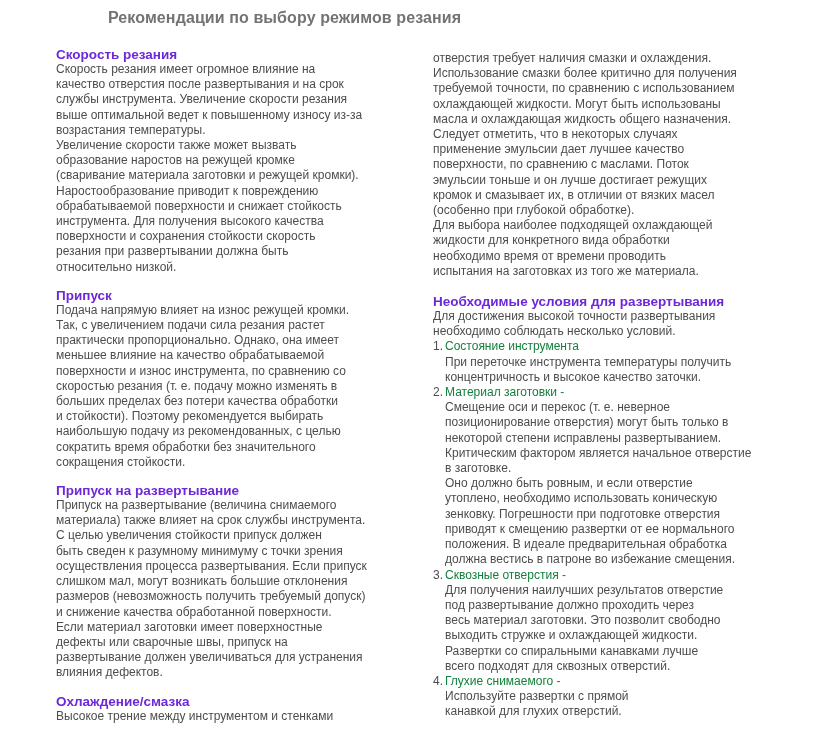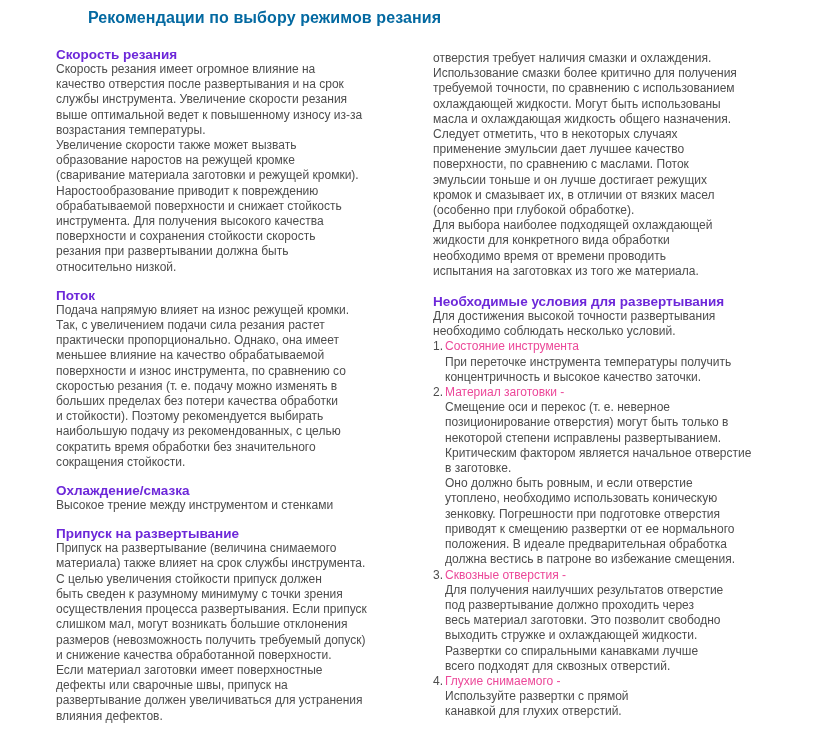--- a/index.html
+++ b/index.html
@@ -6,25 +6,25 @@
   html, body { background: #ffffff; }
   body {
     width: 815px;
     height: 736px;
     position: relative;
     font-family: "Liberation Sans", sans-serif;
     overflow: hidden;
   }
   .doc-title {
     position: absolute;
-    left: 88px;
+    left: 108px;
     top: 9px;
     font-size: 16px;
     font-weight: bold;
-    color: #0369a1;
+    color: #737373;
     letter-spacing: 0.1px;
     white-space: pre;
   }
   .col { position: absolute; }
   .col-left  { left: 56px;  top: 47px; width: 372px; }
   .col-right { left: 433px; top: 51px; width: 376px; }
   .section-heading {
     font-size: 13.5px;
     font-weight: bold;
     color: #6d28d9;
@@ -45,21 +45,21 @@
   .item-number {
     position: absolute;
     left: 0;
     top: 0;
     font-size: 12px;
     color: #4d4d4d;
     line-height: 15.2px;
   }
   .item-title {
     font-size: 12px;
-    color: #ec4899;
+    color: #15803d;
     line-height: 15.2px;
     white-space: pre;
     display: block;
   }
 </style>
 </head>
 <body>
 
 <h1 class="doc-title">Рекомендации по выбору режимов резания</h1>
 
@@ -75,51 +75,51 @@
 образование наростов на режущей кромке
 (сваривание материала заготовки и режущей кромки).
 Наростообразование приводит к повреждению
 обрабатываемой поверхности и снижает стойкость
 инструмента. Для получения высокого качества
 поверхности и сохранения стойкости скорость
 резания при развертывании должна быть
 относительно низкой.</div>
   </div>
   <div class="section">
-    <h2 class="section-heading">Поток</h2>
+    <h2 class="section-heading">Припуск</h2>
     <div class="body-text">Подача напрямую влияет на износ режущей кромки.
 Так, с увеличением подачи сила резания растет
 практически пропорционально. Однако, она имеет
 меньшее влияние на качество обрабатываемой
 поверхности и износ инструмента, по сравнению со
 скоростью резания (т. е. подачу можно изменять в
 больших пределах без потери качества обработки
 и стойкости). Поэтому рекомендуется выбирать
 наибольшую подачу из рекомендованных, с целью
 сократить время обработки без значительного
 сокращения стойкости.</div>
-  </div>
-  <div class="section">
-    <h2 class="section-heading">Охлаждение/смазка</h2>
-    <div class="body-text">Высокое трение между инструментом и стенками</div>
   </div>
   <div class="section">
     <h2 class="section-heading">Припуск на развертывание</h2>
     <div class="body-text">Припуск на развертывание (величина снимаемого
 материала) также влияет на срок службы инструмента.
 С целью увеличения стойкости припуск должен
 быть сведен к разумному минимуму с точки зрения
 осуществления процесса развертывания. Если припуск
 слишком мал, могут возникать большие отклонения
 размеров (невозможность получить требуемый допуск)
 и снижение качества обработанной поверхности.
 Если материал заготовки имеет поверхностные
 дефекты или сварочные швы, припуск на
 развертывание должен увеличиваться для устранения
 влияния дефектов.</div>
+  </div>
+  <div class="section">
+    <h2 class="section-heading">Охлаждение/смазка</h2>
+    <div class="body-text">Высокое трение между инструментом и стенками</div>
   </div>
 </div>
 
 <div class="col col-right">
   <div class="body-text">отверстия требует наличия смазки и охлаждения.
 Использование смазки более критично для получения
 требуемой точности, по сравнению с использованием
 охлаждающей жидкости. Могут быть использованы
 масла и охлаждающая жидкость общего назначения.
 Следует отметить, что в некоторых случаях

